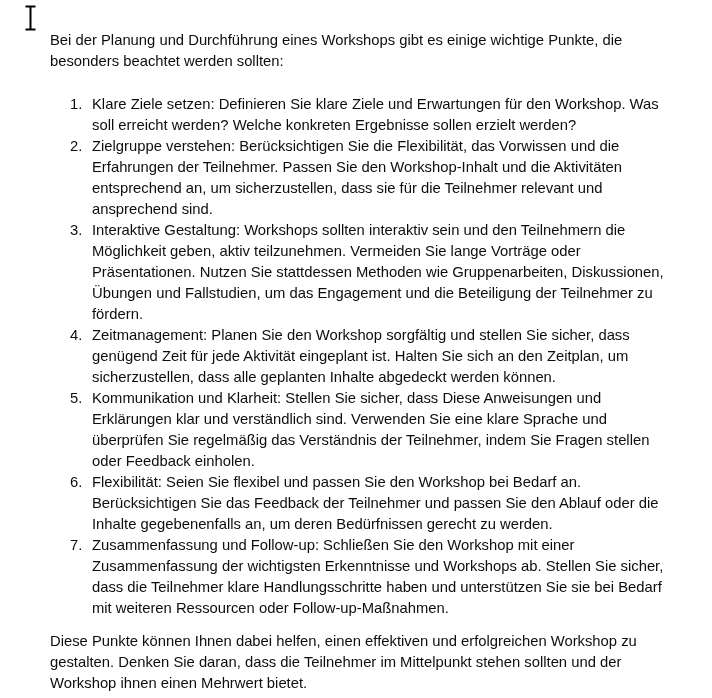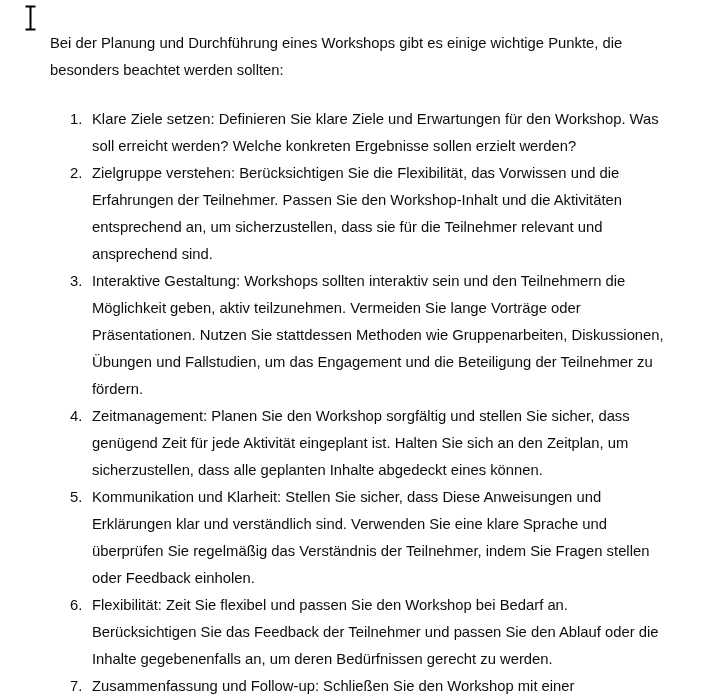--- a/index.html
+++ b/index.html
@@ -8,21 +8,21 @@
     background: #ffffff;
   }
   .page {
     position: relative;
     width: 704px;
     height: 698px;
     background: #ffffff;
     overflow: hidden;
     font-family: "Liberation Sans", sans-serif;
     font-size: 14.8px;
-    line-height: 27px;
+    line-height: 21px;
     color: #0d0d0d;
   }
   .cursor {
     position: absolute;
     left: 24px;
     top: 5px;
     width: 13px;
     height: 26px;
   }
   .content {
@@ -76,31 +76,32 @@
       <li class="item">
         <span class="num">2.</span>
         <span class="txt">Zielgruppe verstehen: Berücksichtigen Sie die Flexibilität, das Vorwissen und die Erfahrungen der Teilnehmer. Passen Sie den Workshop-Inhalt und die Aktivitäten entsprechend an, um sicherzustellen, dass sie für die Teilnehmer relevant und ansprechend sind.</span>
       </li>
       <li class="item">
         <span class="num">3.</span>
         <span class="txt">Interaktive Gestaltung: Workshops sollten interaktiv sein und den Teilnehmern die Möglichkeit geben, aktiv teilzunehmen. Vermeiden Sie lange Vorträge oder Präsentationen. Nutzen Sie stattdessen Methoden wie Gruppenarbeiten, Diskussionen, Übungen und Fallstudien, um das Engagement und die Beteiligung der Teilnehmer zu fördern.</span>
       </li>
       <li class="item">
         <span class="num">4.</span>
-        <span class="txt">Zeitmanagement: Planen Sie den Workshop sorgfältig und stellen Sie sicher, dass genügend Zeit für jede Aktivität eingeplant ist. Halten Sie sich an den Zeitplan, um sicherzustellen, dass alle geplanten Inhalte abgedeckt eines können.</span>
+        <span class="txt">Zeitmanagement: Planen Sie den Workshop sorgfältig und stellen Sie sicher, dass genügend Zeit für jede Aktivität eingeplant ist. Halten Sie sich an den Zeitplan, um sicherzustellen, dass alle geplanten Inhalte abgedeckt werden können.</span>
       </li>
       <li class="item">
         <span class="num">5.</span>
         <span class="txt">Kommunikation und Klarheit: Stellen Sie sicher, dass Diese Anweisungen und Erklärungen klar und verständlich sind. Verwenden Sie eine klare Sprache und überprüfen Sie regelmäßig das Verständnis der Teilnehmer, indem Sie Fragen stellen oder Feedback einholen.</span>
       </li>
       <li class="item">
         <span class="num">6.</span>
-        <span class="txt">Flexibilität: Zeit Sie flexibel und passen Sie den Workshop bei Bedarf an. Berücksichtigen Sie das Feedback der Teilnehmer und passen Sie den Ablauf oder die Inhalte gegebenenfalls an, um deren Bedürfnissen gerecht zu werden.</span>
+        <span class="txt">Flexibilität: Seien Sie flexibel und passen Sie den Workshop bei Bedarf an. Berücksichtigen Sie das Feedback der Teilnehmer und passen Sie den Ablauf oder die Inhalte gegebenenfalls an, um deren Bedürfnissen gerecht zu werden.</span>
       </li>
       <li class="item">
         <span class="num">7.</span>
-        <span class="txt">Zusammenfassung und Follow-up: Schließen Sie den Workshop mit einer Zusammenfassung der wichtigsten Erkenntnisse und Ergebnisse ab. Stellen Sie sicher, dass die Teilnehmer klare Handlungsschritte haben und unterstützen Sie sie bei Bedarf mit weiteren Ressourcen oder Follow-up-Maßnahmen.</span>
+        <span class="txt">Zusammenfassung und Follow-up: Schließen Sie den Workshop mit einer Zusammenfassung der wichtigsten Erkenntnisse und Workshops ab. Stellen Sie sicher, dass die Teilnehmer klare Handlungsschritte haben und unterstützen Sie sie bei Bedarf mit weiteren Ressourcen oder Follow-up-Maßnahmen.</span>
       </li>
     </ol>
 
+    <p class="para">Diese Punkte können Ihnen dabei helfen, einen effektiven und erfolgreichen Workshop zu gestalten. Denken Sie daran, dass die Teilnehmer im Mittelpunkt stehen sollten und der Workshop ihnen einen Mehrwert bietet.</p>
 
   </div>
 </div>
 
 </body></html>

